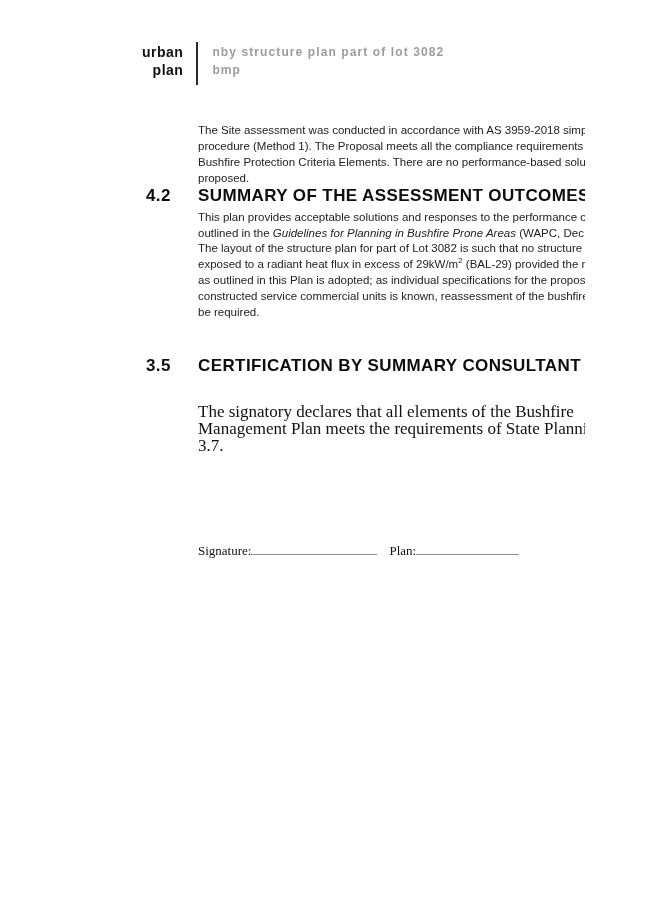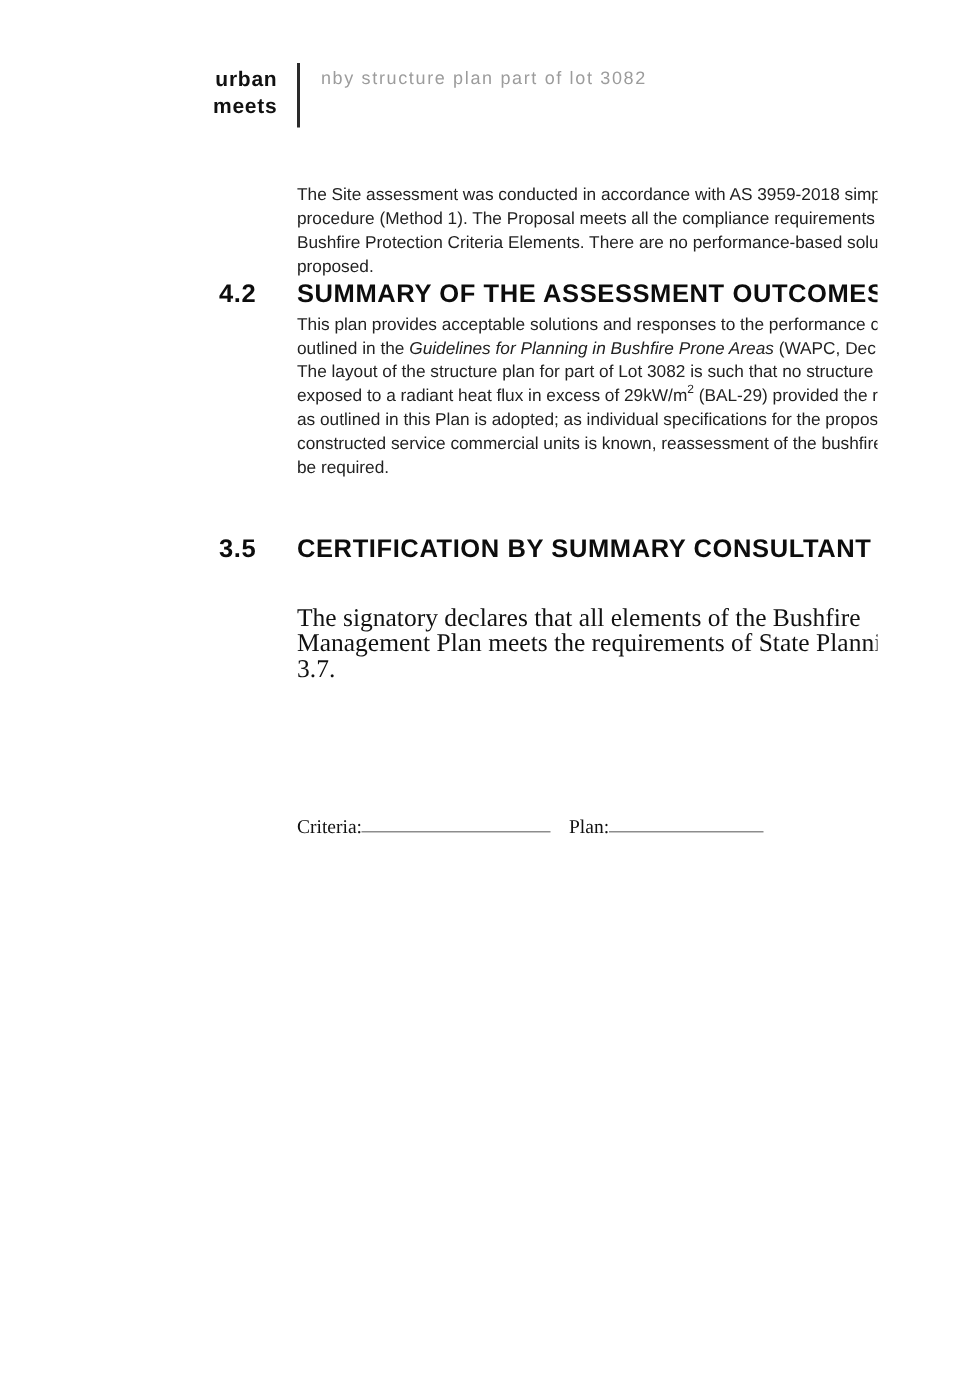--- a/index.html
+++ b/index.html
@@ -23,21 +23,21 @@
     letter-spacing:0.5px;
     color:#111111;
     padding-top:2px;
   }
   .header-divider {
     width:2px; background:#2a2a2a;
     margin-left:13px; margin-right:14px;
     height:43px;
   }
   .doc-title {
-    font-weight:normal;
+    font-weight:bold;
     font-size:12px; line-height:17.5px;
     letter-spacing:1.1px;
     color:#9c9c9c;
     padding-top:2px;
   }
 
   
   .para {
     position:absolute; left:130px; width:458px;
     font-size:11.5px; line-height:16px; color:#222222;
@@ -93,46 +93,47 @@
   .p-declaration { top:403px; }
 </style>
 </head>
 <body>
 
 <div class="page">
 
   <div class="header">
     <div class="logo">
       <div>urban</div>
-      <div>meets</div>
+      <div>plan</div>
     </div>
     <div class="header-divider"></div>
     <div class="doc-title">
       <div>nby structure plan part of lot 3082</div>
+      <div>bmp</div>
     </div>
   </div>
 
   <p class="para p-intro">The Site assessment was conducted in accordance with AS 3959-2018 simplified procedure (Method 1).  The Proposal meets all the compliance requirements for the four Bushfire Protection Criteria Elements. There are no performance-based solutions proposed.</p>
 
   <div class="heading h-42">
     <span class="h-num">4.2</span><span>SUMMARY OF THE ASSESSMENT OUTCOMES</span>
   </div>
 
   <p class="para p-criteria"><span>This plan provides acceptable solutions and responses to the performance criteria outlined in the </span><span class="italic">Guidelines for Planning in Bushfire Prone Areas</span><span> (WAPC, Dec 2017).</span></p>
 
   <p class="para p-layout"><span>The layout of the structure plan for part of Lot 3082 is such that no structure will be exposed to a radiant heat flux in excess of 29kW/m</span><sup>2</sup><span> (BAL-29) provided the management as outlined in this Plan is adopted; as individual specifications for the proposed steel constructed service commercial units is known, reassessment of the bushfire ratings may be required.</span></p>
 
   <div class="heading h-43">
     <span class="h-num">3.5</span><span>CERTIFICATION BY SUMMARY CONSULTANT</span>
   </div>
 
   <p class="serif-para p-declaration">The signatory declares that all elements of the Bushfire Management Plan meets the requirements of State Planning Policy 3.7.</p>
 
   <div class="sig-row">
-    <span>Criteria:</span><span class="u-line sig-line"></span><span class="sig-gap"></span><span>Plan:</span><span class="u-line date-line"></span>
+    <span>Signature:</span><span class="u-line sig-line"></span><span class="sig-gap"></span><span>Plan:</span><span class="u-line date-line"></span>
   </div>
 
   <div class="footer">
     <div class="footer-bar"></div>
     <div class="page-num">27</div>
   </div>
 
 </div>
 
 </body></html>

